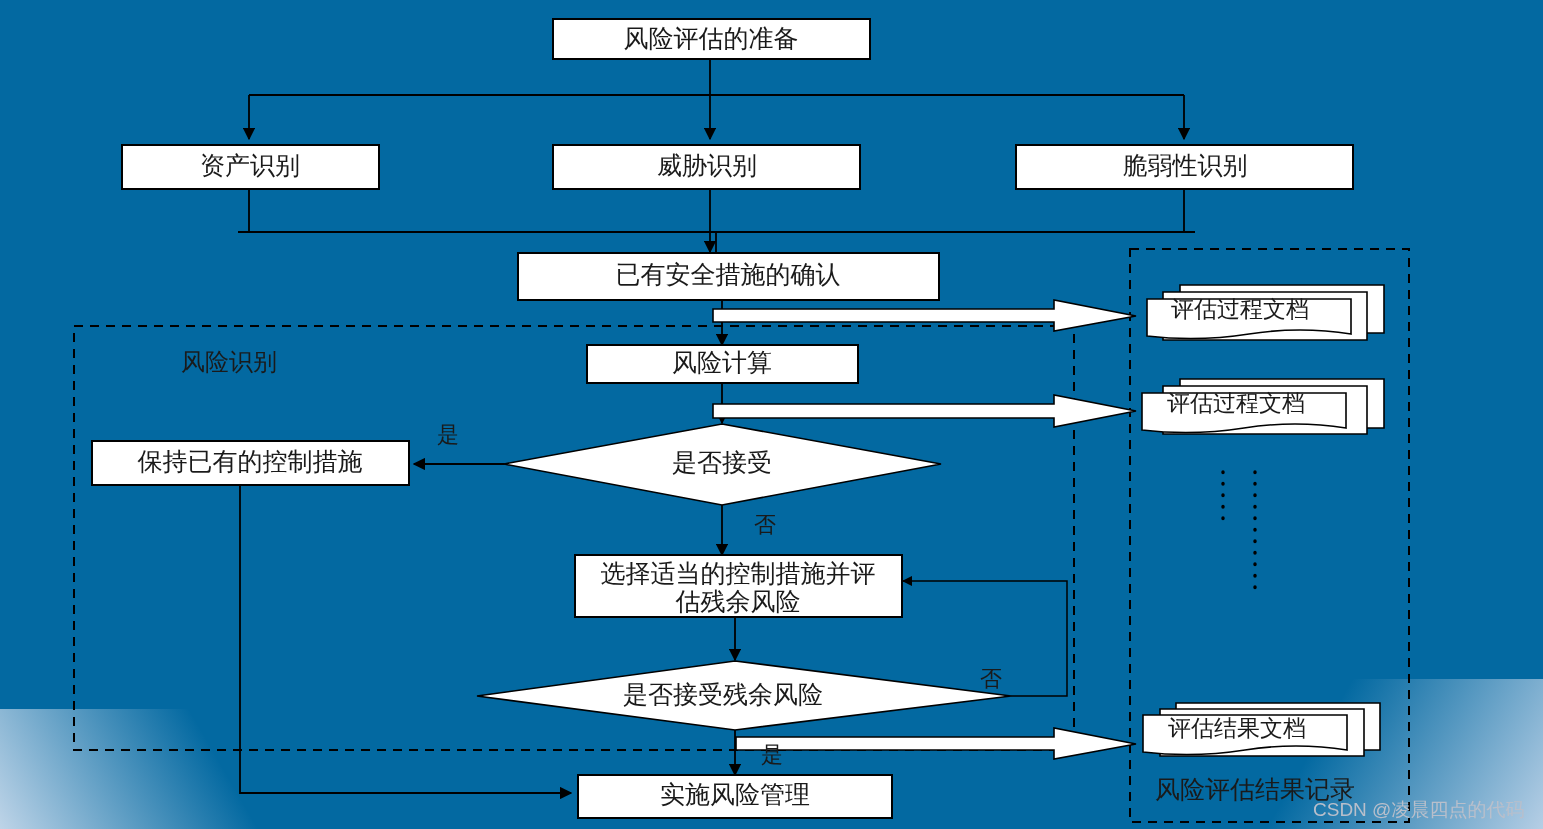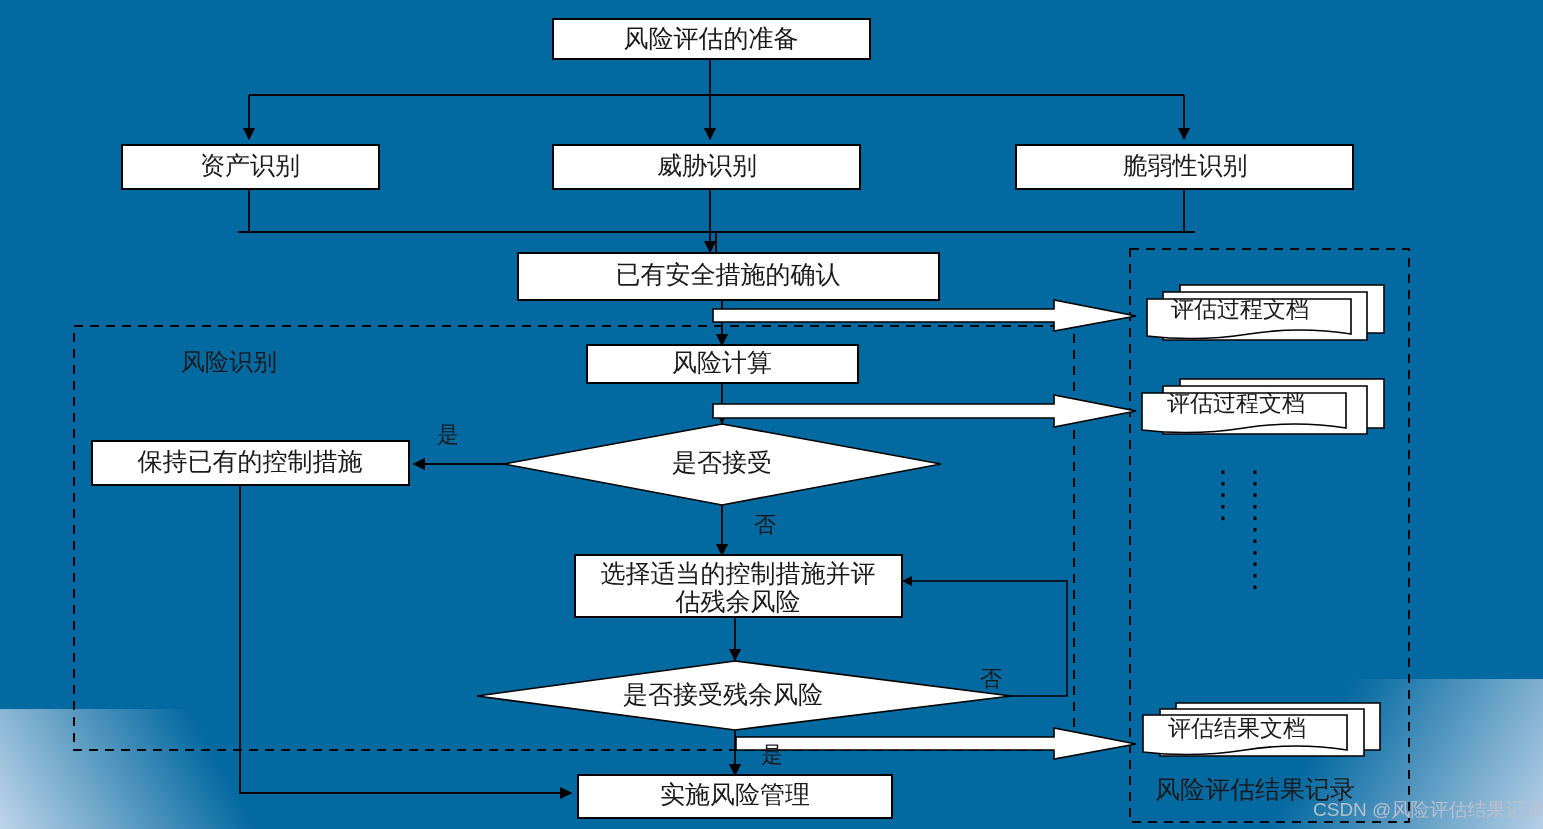--- a/index.html
+++ b/index.html
@@ -217,15 +217,15 @@
 
     <g>
       <path class="doc-shape" d="M 1176 703 L 1380 703 L 1380 750 L 1176 750 Z"></path>
       <path class="doc-shape" d="M 1160 709 L 1364 709 L 1364 756 L 1160 756 Z"></path>
       <path class="doc-shape" d="M 1143 715 L 1347 715 L 1347 750 Q 1296 742 1245 750 Q 1194 758 1143 752 Z"></path>
       <text class="lbl doc-text" x="1237" y="731">评估结果文档</text>
     </g>
 
   </svg>
 
-  <div class="watermark">CSDN @风险评估结果记录</div>
+  <div class="watermark">CSDN @凌晨四点的代码</div>
 
 </div>
 
 </body></html>

